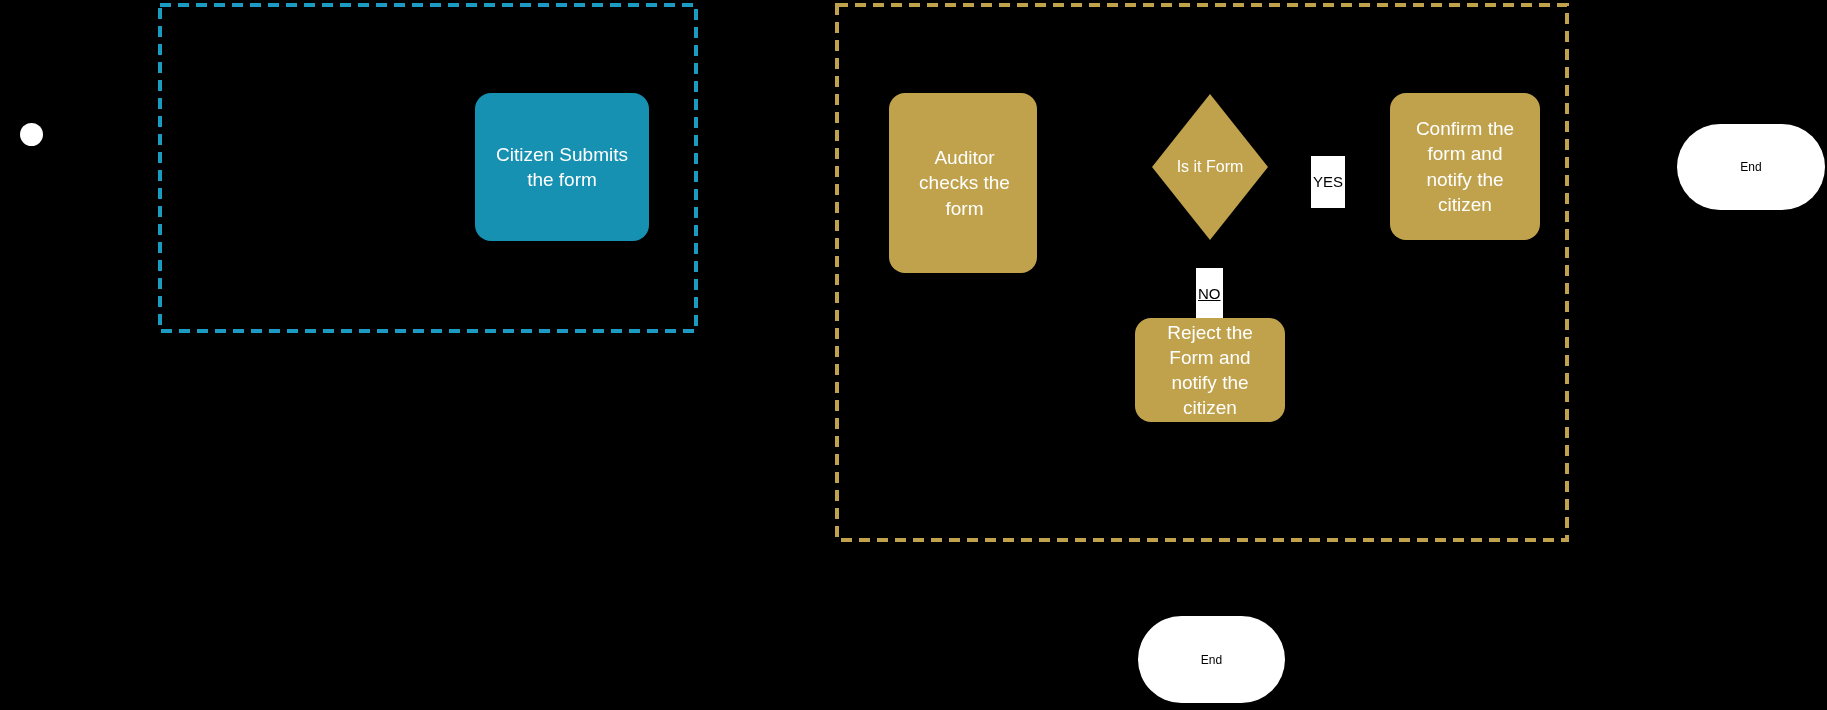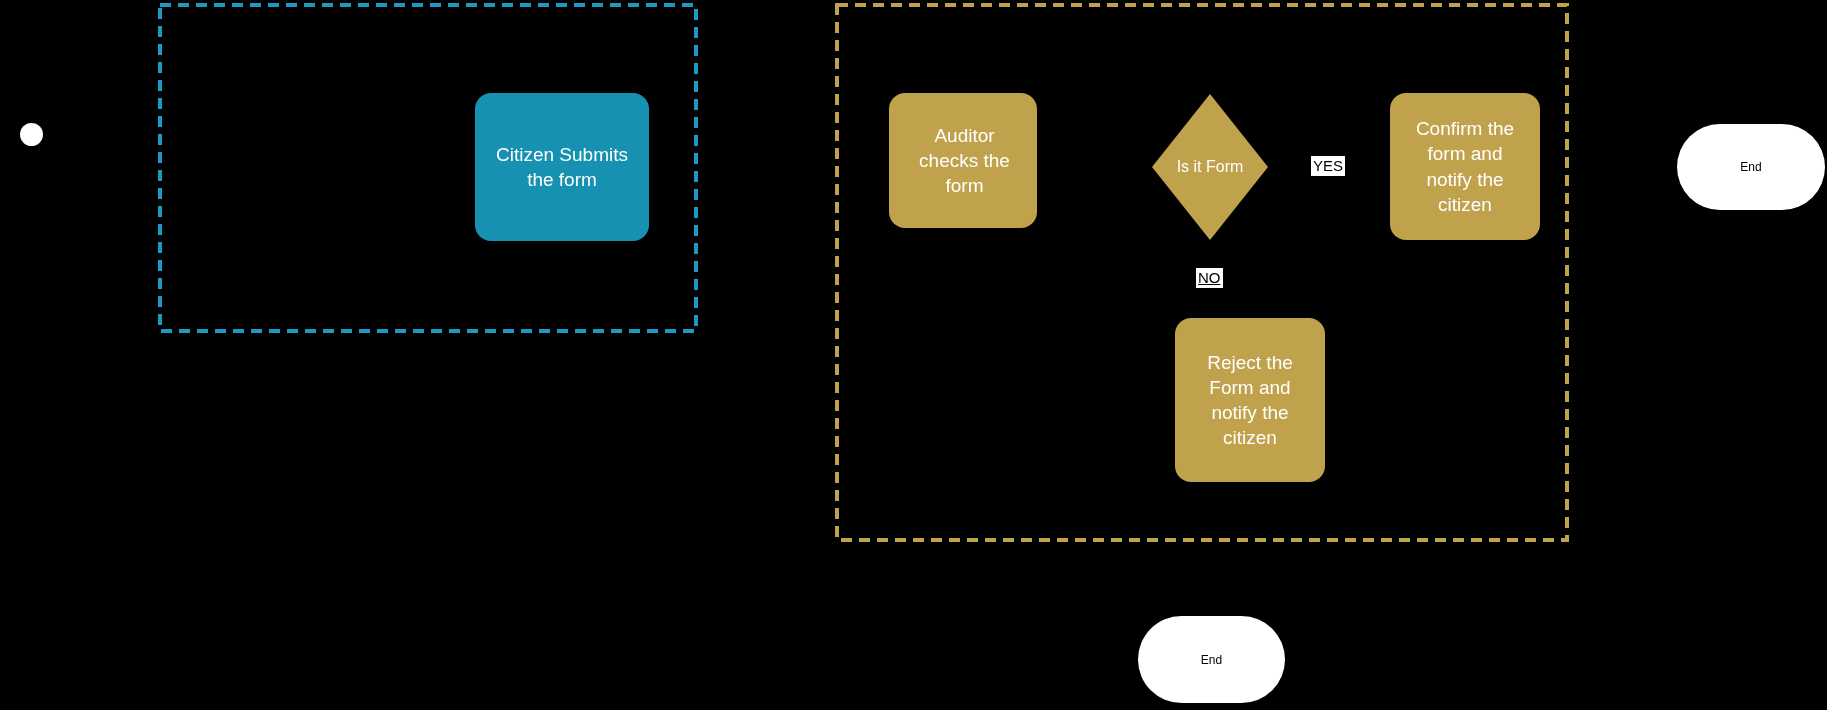--- a/index.html
+++ b/index.html
@@ -39,23 +39,23 @@
     line-height: 1.32;
     border-radius: 16px;
     box-sizing: border-box;
     padding: 10px 13px;
   }
   .node.teal { background: var(--teal-fill, #1791B2); }
   .node.gold { background: var(--gold-fill, #C0A24C); }
 
   .node-fills   { left: 221px; top: 93px;  width: 149px; height: 149px; }
   .node-submits { left: 475px; top: 93px;  width: 174px; height: 148px; }
-  .node-auditor { left: 889px; top: 93px;  width: 148px; height: 135px; padding-left: 16px; }
+  .node-auditor { left: 889px; top: 93px;  width: 148px; height: 180px; padding-left: 16px; }
   .node-confirm { left: 1390px; top: 93px; width: 150px; height: 147px; justify-content: center; }
-  .node-reject  { left: 1135px; top: 318px; width: 150px; height: 164px; margin-left: 40px; }
+  .node-reject  { left: 1135px; top: 318px; width: 150px; height: 104px; }
 
   .diamond {
     left: 1152px; top: 94px;
     width: 116px; height: 146px;
     background: var(--gold-fill, #C0A24C);
     clip-path: polygon(50% 0, 100% 50%, 50% 100%, 0 50%);
     display: flex;
     align-items: center;
     justify-content: center;
     text-align: center;
@@ -75,21 +75,21 @@
     font-size: 12px;
   }
   .end-main   { left: 1677px; top: 124px; width: 148px; height: 86px; }
   .end-reject { left: 1138px; top: 616px; width: 147px; height: 87px; }
 
   .edge-label {
     background: var(--edge-label-bg, #fff);
     color: var(--edge-label-text, #000);
     font-size: 15px;
     line-height: 20px;
-    padding: 0 2px;
+    padding: 16px 2px;
   }
   .edge-yes { left: 1311px; top: 156px; }
   .edge-no  { left: 1196px; top: 268px; text-decoration: underline; }
 </style>
 </head>
 <body>
 
 <div class="canvas">
 
   <div class="abs start-circle"></div>

